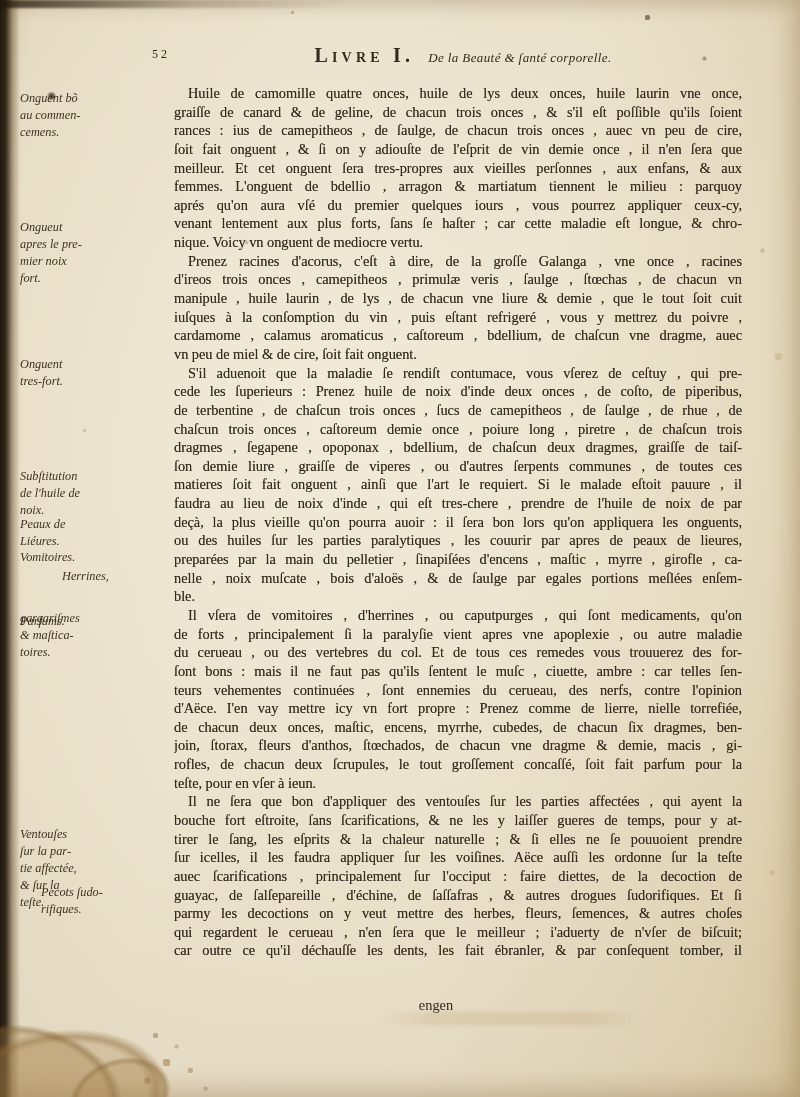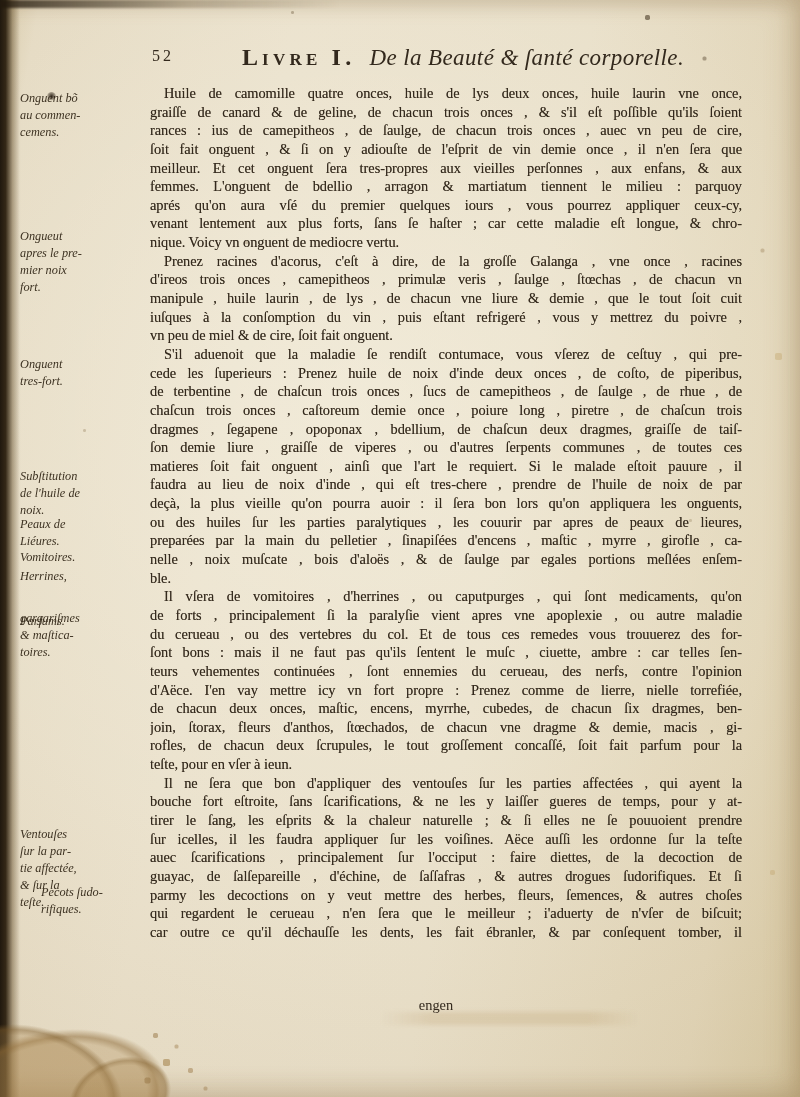--- a/index.html
+++ b/index.html
@@ -14,32 +14,32 @@
                 inset 0 8px 14px rgba(120,90,45,0.10);
     font-family:"Liberation Serif","DejaVu Serif",serif;
     color:#33291d;
   }
   .edge-left { position:absolute; left:0; top:0; width:20px; height:1097px;
     background:linear-gradient(to right, #20180e 0%, #342817 28%, rgba(95,74,40,0.45) 62%, rgba(95,74,40,0) 100%); }
   .edge-top { position:absolute; left:0; top:0; width:340px; height:8px;
     background:linear-gradient(to right, rgba(35,26,14,0.8), rgba(70,54,30,0.25) 55%, rgba(70,54,30,0) 100%);
     filter:blur(1px); }
   .header { position:absolute; left:150px; top:44px; width:592px; height:26px; white-space:nowrap; }
-  .pagenum { position:absolute; left:2px; top:3px; font-size:16px; letter-spacing:3px; }
+  .pagenum { position:absolute; left:2px; top:3px; font-size:12px; letter-spacing:3px; }
   .title { position:absolute; left:0; right:0; top:0; text-align:center; padding-left:34px; }
-  .tcaps { font-size:24px; letter-spacing:4.2px; font-variant:small-caps; font-weight:bold; margin-right:10px; }
-  .tital { font-size:23px; font-style:italic; letter-spacing:0.4px; }
+  .tcaps { font-size:20px; letter-spacing:4.2px; font-variant:small-caps; font-weight:bold; margin-right:10px; }
+  .tital { font-size:13px; font-style:italic; letter-spacing:0.4px; }
   .margin-col  { position:absolute; left:20px; top:0; width:124px; }
   .margin-note { position:absolute; left:0; width:124px; font-style:italic;
                  font-size:12.3px; line-height:17px; color:#3d3222; }
   .body-col { position:absolute; left:150px; top:84px; width:592px;
               font-size:14.4px; line-height:18.65px; letter-spacing:-0.05px;
               text-shadow:0 0 0.45px rgba(55,42,24,0.55); }
   .bline { height:18.65px; overflow:hidden; text-align:justify;
-           text-align-last:justify; -moz-text-align-last:justify; }
+           text-align-last:justify;margin-left:24px; -moz-text-align-last:justify; }
   .bline.flush { text-align-last:left; -moz-text-align-last:left; }
   .para .bline.findent { text-indent:14px; }
   .catchword { position:absolute; left:150px; top:997px; width:572px;
                text-align:center; font-size:14.4px; }
   
   .stain { position:absolute; pointer-events:none; }
   .stain-a { left:-70px; top:985px; width:290px; height:190px; transform:rotate(-12deg);
     background:radial-gradient(58% 54% at 40% 60%, rgba(172,136,80,0.30) 0%, rgba(172,136,80,0.30) 58%, rgba(138,102,50,0.52) 64%, rgba(138,102,50,0.0) 71%);
     filter:blur(0.6px); }
   .stain-b { left:-90px; top:1018px; width:250px; height:170px; transform:rotate(10deg);
@@ -80,21 +80,21 @@
       <span class="tital">De la Beauté &amp; ſanté corporelle.</span>
     </span>
   </header>
 
   <div class="margin-col" id="margin-col">
       <div class="margin-note" style="top: 90px;">
         <div class="mline">Onguent bõ</div>
         <div class="mline">au commen-</div>
         <div class="mline">cemens.</div>
       </div>
-      <div class="margin-note" style="top: 228px;">
+      <div class="margin-note" style="top: 219px;">
         <div class="mline">Ongueut</div>
         <div class="mline">apres le pre-</div>
         <div class="mline">mier noix</div>
         <div class="mline">fort.</div>
       </div>
       <div class="margin-note" style="top: 356px;">
         <div class="mline">Onguent</div>
         <div class="mline">tres-fort.</div>
       </div>
       <div class="margin-note" style="top: 468px;">
@@ -102,21 +102,21 @@
         <div class="mline">de l'huile de</div>
         <div class="mline">noix.</div>
       </div>
       <div class="margin-note" style="top: 516px; font-family: Liberation Serif, serif;">
         <div class="mline">Peaux de</div>
         <div class="mline">Liéures.</div>
       </div>
       <div class="margin-note" style="top: 549px;">
         <div class="mline">Vomitoires.</div>
       </div>
-      <div class="margin-note" style="top: 568px;">
+      <div class="margin-note" style="top: 568px; margin-left: 42px;">
         <div class="mline">Herrines,</div>
       </div>
       <div class="margin-note" style="top: 586px; margin-top: 24px;">
         <div class="mline">gargariſmes</div>
         <div class="mline">&amp; maſtica-</div>
         <div class="mline">toires.</div>
       </div>
       <div class="margin-note" style="top: 613px;">
         <div class="mline">Parfums.</div>
       </div>
@@ -144,20 +144,21 @@
         <div class="bline">femmes. L'onguent de bdellio , arragon &amp; martiatum tiennent le milieu : parquoy</div>
         <div class="bline">aprés qu'on aura vſé du premier quelques iours , vous pourrez appliquer ceux-cy,</div>
         <div class="bline">venant lentement aux plus forts, ſans ſe haſter ; car cette maladie eſt longue, &amp; chro-</div>
         <div class="bline flush">nique. Voicy vn onguent de mediocre vertu.</div>
       </div>
       <div class="para">
         <div class="bline findent">Prenez racines d'acorus, c'eſt à dire, de la groſſe Galanga , vne once , racines</div>
         <div class="bline">d'ireos trois onces , camepitheos , primulæ veris , ſaulge , ſtœchas , de chacun vn</div>
         <div class="bline">manipule , huile laurin , de lys , de chacun vne liure &amp; demie , que le tout ſoit cuit</div>
         <div class="bline">iuſques à la conſomption du vin , puis eſtant refrigeré , vous y mettrez du poivre ,</div>
+        <div class="bline">cardamome , calamus aromaticus , caſtoreum , bdellium, de chaſcun vne dragme, auec</div>
         <div class="bline flush">vn peu de miel &amp; de cire, ſoit fait onguent.</div>
       </div>
       <div class="para">
         <div class="bline findent">S'il aduenoit que la maladie ſe rendiſt contumace, vous vſerez de ceſtuy , qui pre-</div>
         <div class="bline">cede les ſuperieurs : Prenez huile de noix d'inde deux onces , de coſto, de piperibus,</div>
         <div class="bline">de terbentine , de chaſcun trois onces , ſucs de camepitheos , de ſaulge , de rhue , de</div>
         <div class="bline">chaſcun trois onces , caſtoreum demie once , poiure long , piretre , de chaſcun trois</div>
         <div class="bline">dragmes , ſegapene , opoponax , bdellium, de chaſcun deux dragmes, graiſſe de taiſ-</div>
         <div class="bline">ſon demie liure , graiſſe de viperes , ou d'autres ſerpents communes , de toutes ces</div>
         <div class="bline">matieres ſoit fait onguent , ainſi que l'art le requiert. Si le malade eſtoit pauure , il</div>

